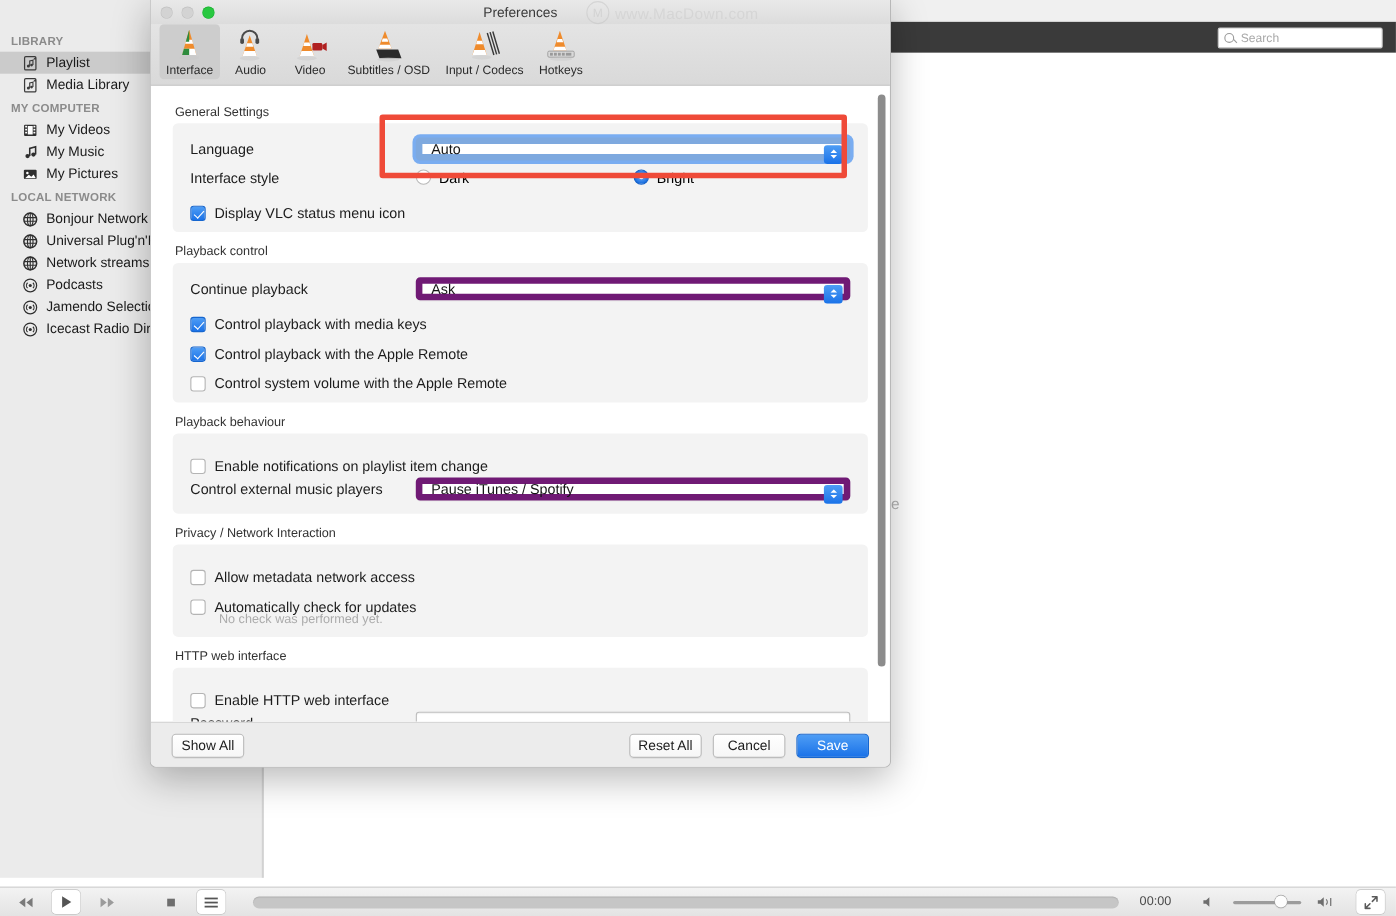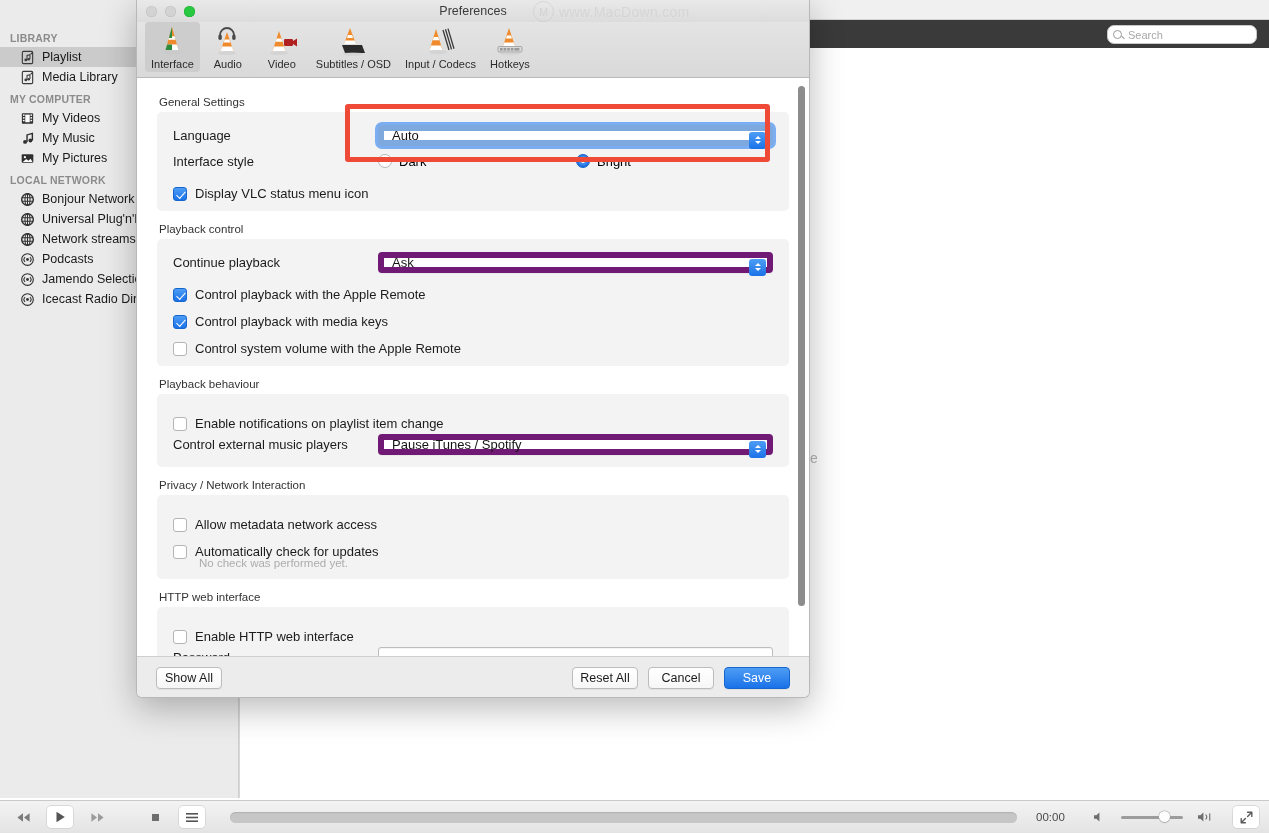--- a/index.html
+++ b/index.html
@@ -26,21 +26,21 @@
   #app-toolbar {
     position: absolute; left: 239px; top: 20px;
     width: 1030px; height: 28px;
     background: #3a3a3a;
   }
   #search-field {
     position: absolute; right: 12px; top: 5px;
     width: 150px; height: 19px;
     background: #ffffff;
     border: 1px solid #c8c8c8;
-    border-radius: 7px;
+    border-radius: 2px;
     display: flex; align-items: center;
     padding: 0 5px;
     gap: 4px;
   }
   #search-field .mag {
     width: 9px; height: 9px;
     border: 1.2px solid #9a9a9a;
     border-radius: 50%;
     position: relative; flex: 0 0 auto;
   }
@@ -90,21 +90,21 @@
     height: 20px; padding-left: 20px;
     font-size: 12.5px; color: #1a1a1a;
     white-space: nowrap;
   }
   .side-item.selected { background: #cbcbcb; }
   .side-ico { width: 15px; height: 15px; flex: 0 0 auto; display:block; }
 
   
   #transport {
     position: absolute; left: 0; bottom: 0;
-    width: 1269px; height: 33px;
+    width: 1269px; height: 27px;
     background: linear-gradient(#f3f3f3, #e3e3e3);
     border-top: 1px solid #c9c9c9;
     display: flex; align-items: center;
     padding: 0 10px; gap: 11px;
   }
   .tbtn {
     width: 26px; height: 22px;
     display: flex; align-items: center; justify-content: center;
     border-radius: 4px; color: #595959;
   }
@@ -619,25 +619,25 @@
         <div class="popup">
           <span>Ask</span>
           <span class="arrowbox">
             <span class="up"></span>
               <span class="dn"></span>
           </span>
         </div>
       </div>
       <div class="cbrow">
         <span class="cb checked"></span>
-        <span class="cblabel">Control playback with the Apple Remote</span>
+        <span class="cblabel">Control playback with media keys</span>
       </div>
       <div class="cbrow">
         <span class="cb checked"></span>
-        <span class="cblabel">Control playback with media keys</span>
+        <span class="cblabel">Control playback with the Apple Remote</span>
       </div>
       <div class="cbrow">
         <span class="cb"></span>
         <span class="cblabel">Control system volume with the Apple Remote</span>
       </div>
     </div>
 
     <div class="group-title">Playback behaviour</div>
     <div class="group-box">
       <div class="cbrow">

